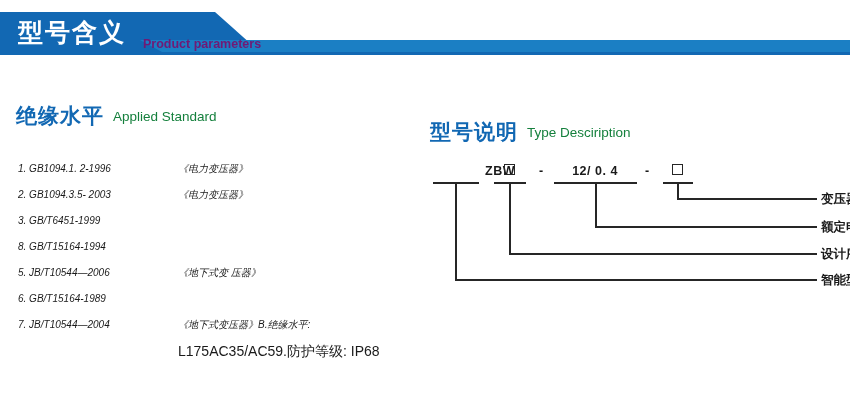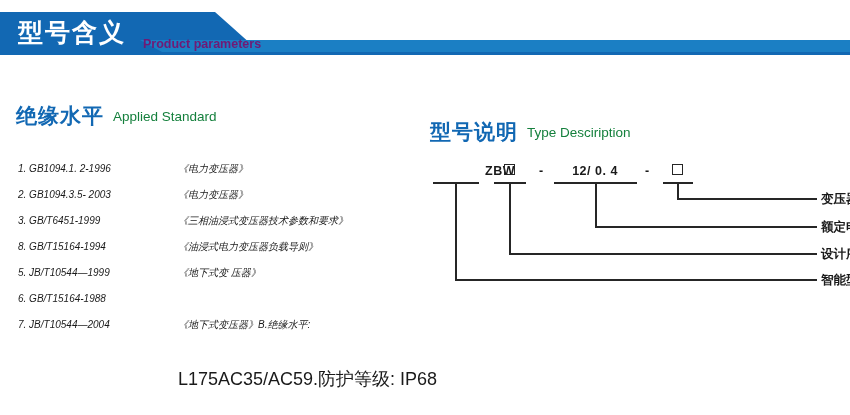--- a/index.html
+++ b/index.html
@@ -111,25 +111,24 @@
     font-style: italic;
   }
   .std-code {
     display: inline-block;
     width: 160px;
     flex: 0 0 160px;
   }
   .std-name { display: inline-block; }
   .std-cont {
     height: 26px;
-    font-size: 18px;
+    font-size: 14px;
     line-height: 26px;
     padding-left: 160px;
     white-space: nowrap;
-    margin-top: 28px;
   }
 
   
   .diagram {
     position: absolute;
     left: 425px;
     top: 155px;
     width: 420px;
     height: 130px;
   }
@@ -204,32 +203,30 @@
   <div class="std-item">
     <span class="std-code">1. GB1094.1. 2-1996</span>
     <span class="std-name">《电力变压器》</span>
   </div>
   <div class="std-item">
     <span class="std-code">2. GB1094.3.5- 2003</span>
     <span class="std-name">《电力变压器》</span>
   </div>
   <div class="std-item">
     <span class="std-code">3. GB/T6451-1999</span>
-    <span class="std-name">《三相油浸式变压器技术参数和要求》</span>
   </div>
   <div class="std-item">
     <span class="std-code">8. GB/T15164-1994</span>
-    <span class="std-name">《油浸式电力变压器负载导则》</span>
-  </div>
-  <div class="std-item">
-    <span class="std-code">5. JB/T10544—1999</span>
+  </div>
+  <div class="std-item">
+    <span class="std-code">5. JB/T10544—2006</span>
     <span class="std-name">《地下式变 压器》</span>
   </div>
   <div class="std-item">
-    <span class="std-code">6. GB/T15164-1988</span>
+    <span class="std-code">6. GB/T15164-1989</span>
   </div>
   <div class="std-item">
     <span class="std-code">7. JB/T10544—2004</span>
     <span class="std-name">《地下式变压器》B.绝缘水平:</span>
   </div>
   <div class="std-cont">L175AC35/AC59.防护等级: IP68</div>
 </div>
 
 <div class="diagram">
 

